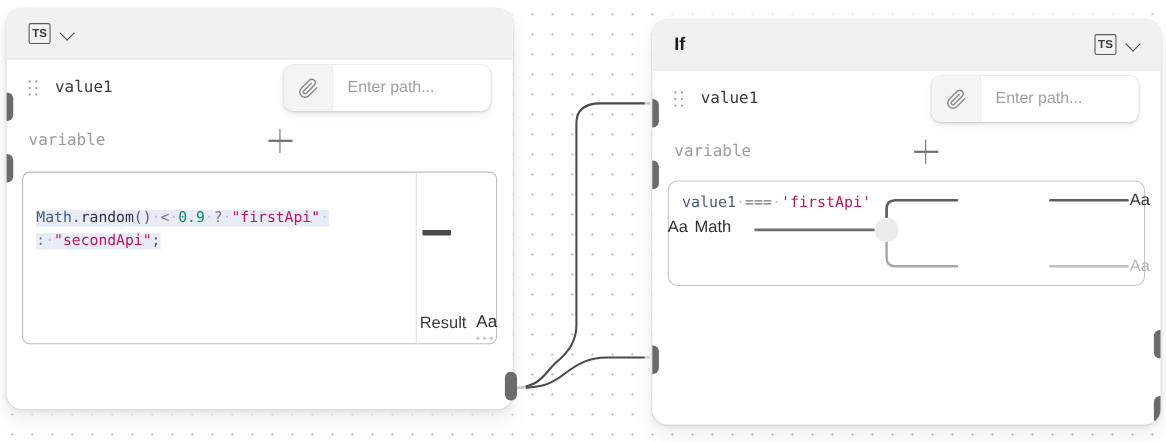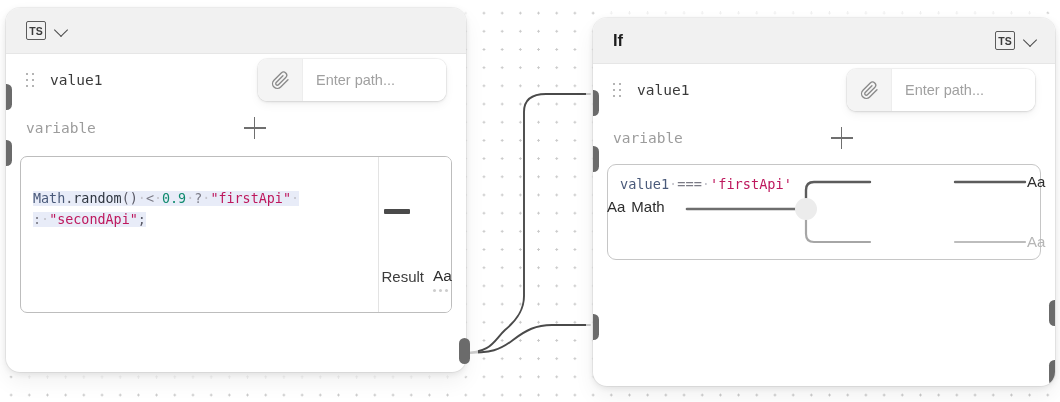--- a/index.html
+++ b/index.html
@@ -242,21 +242,21 @@
     background: #6b6b6b;
     border-radius: 6px;
   }
   .port.left  { left: -5px; border-radius: 7px; }
   .port.right { border-radius: 7px; }
 
   
   .result-row {
     position: absolute;
     right: 0;
-    bottom: 17px;
+    bottom: 0;
     display: flex;
     align-items: center;
     height: 40px;
     padding-right: 14px;
   }
   .result-label {
     font-size: 15px;
     color: #3c3c3c;
     margin-right: 9px;
   }

